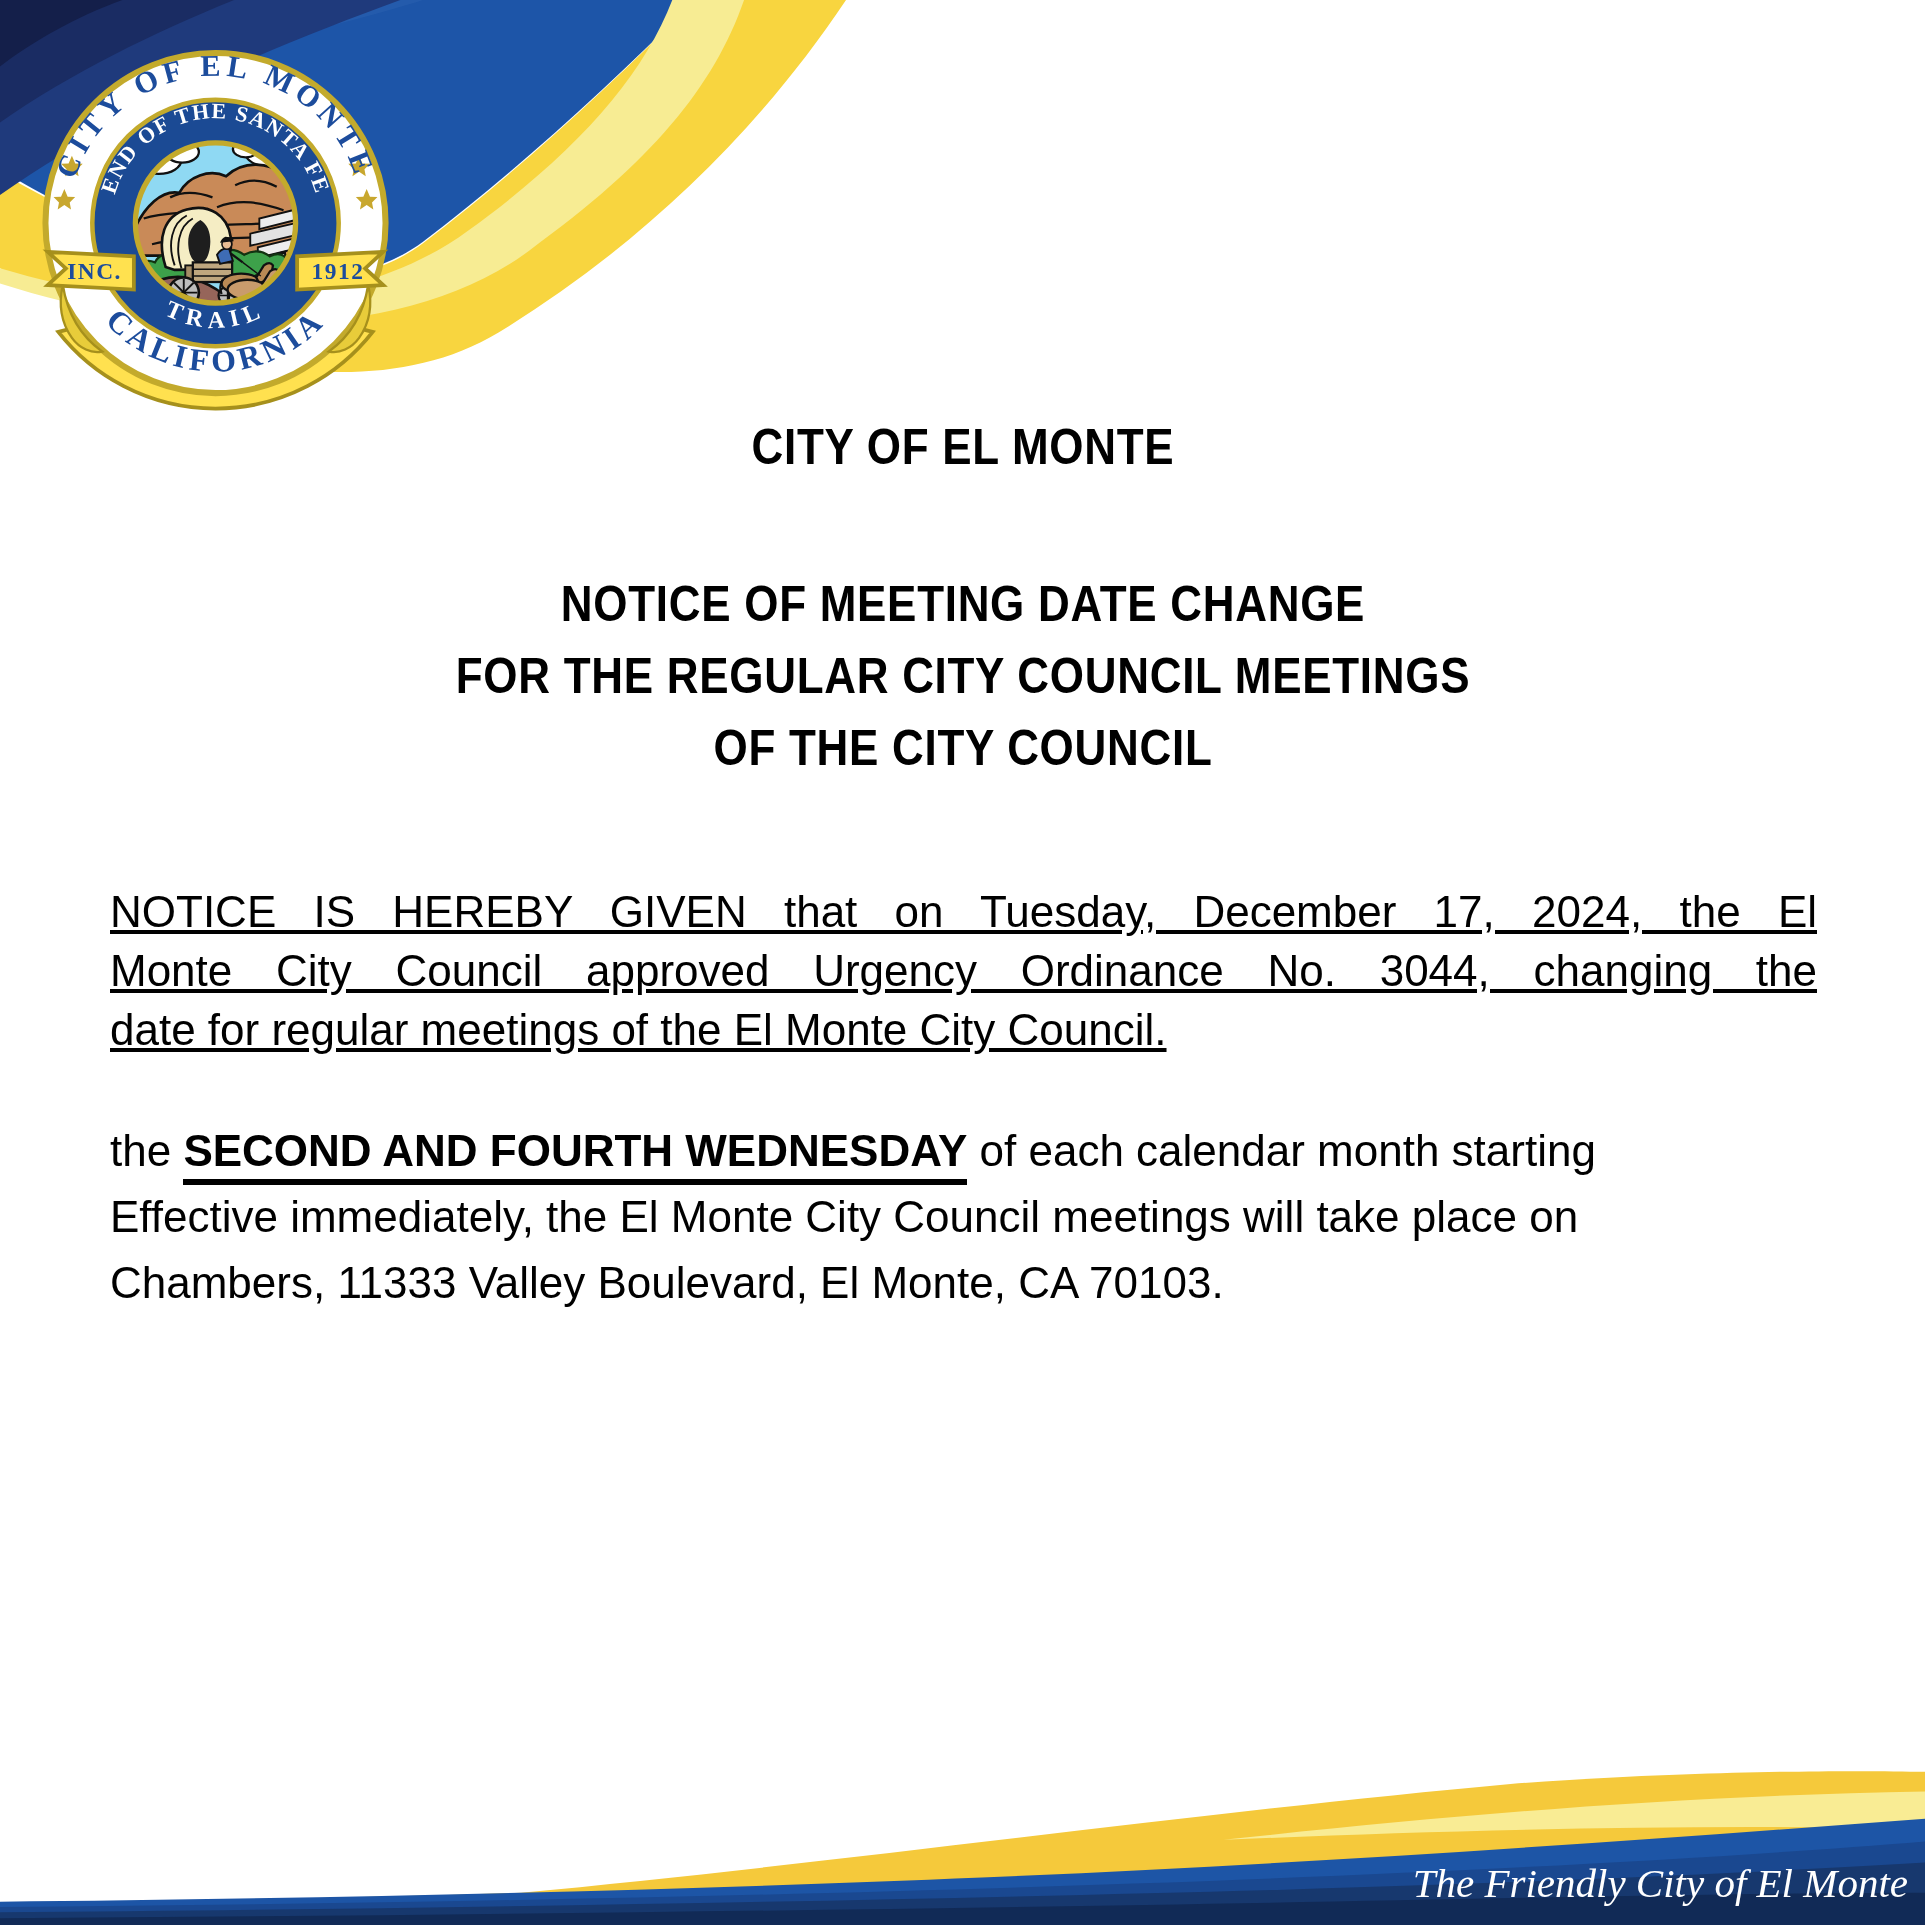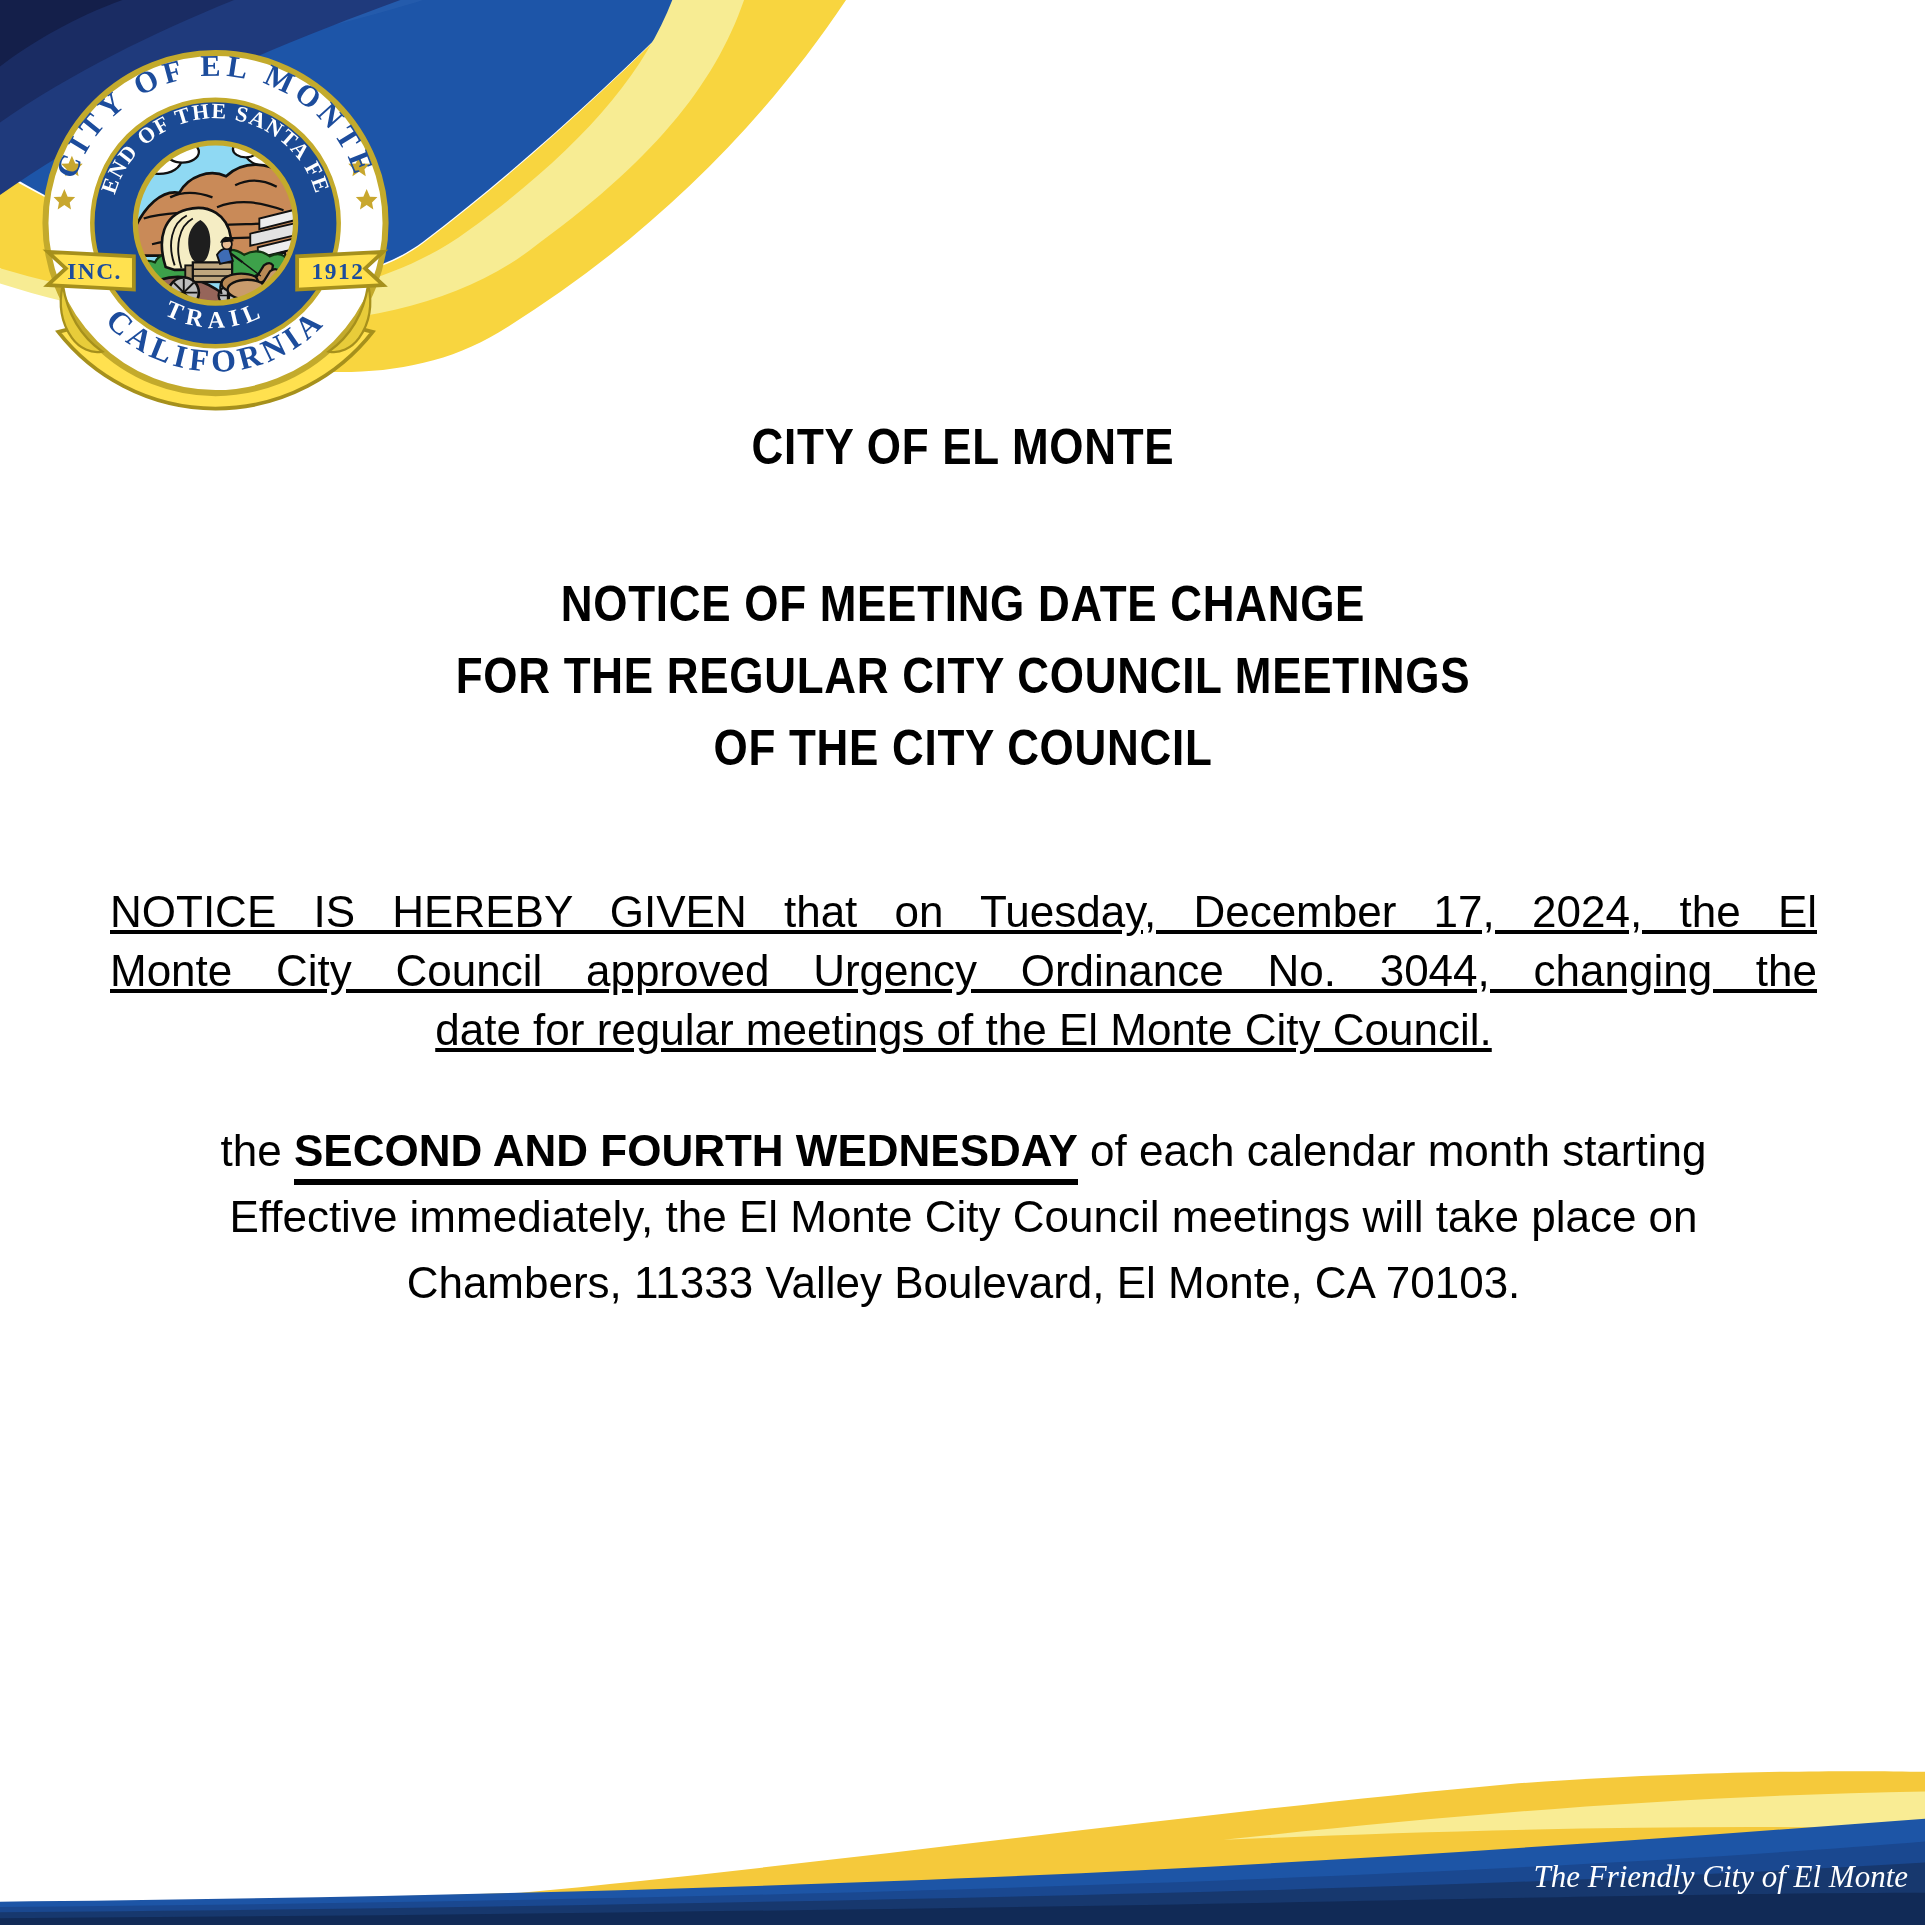--- a/index.html
+++ b/index.html
@@ -17,30 +17,30 @@
   }
   .notice-heading{
     position:absolute;left:0;top:568px;width:1926px;text-align:center;
     font-weight:bold;font-size:50px;line-height:72px;letter-spacing:0.8px;
     transform:scaleX(.88);
   }
   .para{position:absolute;left:110px;width:1707px;font-size:44px;}
   .para-1{top:882px;line-height:59px;text-decoration:underline;}
   .para-2{top:1118px;line-height:66px;}
   .jline{text-align:justify;text-align-last:justify;}
-  .lline{text-align:center;}
+  .lline{text-align:left;}
   .emph{
     font-weight:bold;
     border-bottom:6.8px solid #000;padding-bottom:3.8px;
   }
   .footer-wave{position:absolute;left:0;top:1737px;width:1926px;height:189px;}
   .footer-tagline{
     position:absolute;top:1859px;right:18px;width:906px;text-align:right;
     font-family:"Liberation Serif","DejaVu Serif",serif;font-style:italic;
-    font-size:31px;color:#ffffff;
+    font-size:41px;color:#ffffff;
   }
   .seal-arc-outer{font-family:"Liberation Serif","DejaVu Serif",serif;font-weight:bold;font-size:40px;letter-spacing:7px;fill:#1C4C9C;}
   .seal-arc-bottom{font-family:"Liberation Serif","DejaVu Serif",serif;font-weight:bold;font-size:42px;letter-spacing:6px;fill:#1C4C9C;}
   .seal-arc-inner{font-family:"Liberation Serif","DejaVu Serif",serif;font-weight:bold;font-size:29px;letter-spacing:2px;fill:#ffffff;}
   .seal-arc-trail{font-family:"Liberation Serif","DejaVu Serif",serif;font-weight:bold;font-size:32px;letter-spacing:8px;fill:#ffffff;}
   .ribbon-text{font-family:"Liberation Serif","DejaVu Serif",serif;font-weight:bold;font-size:31px;letter-spacing:2px;fill:#1C4C9C;}
 </style>
 </head>
 <body>
 

